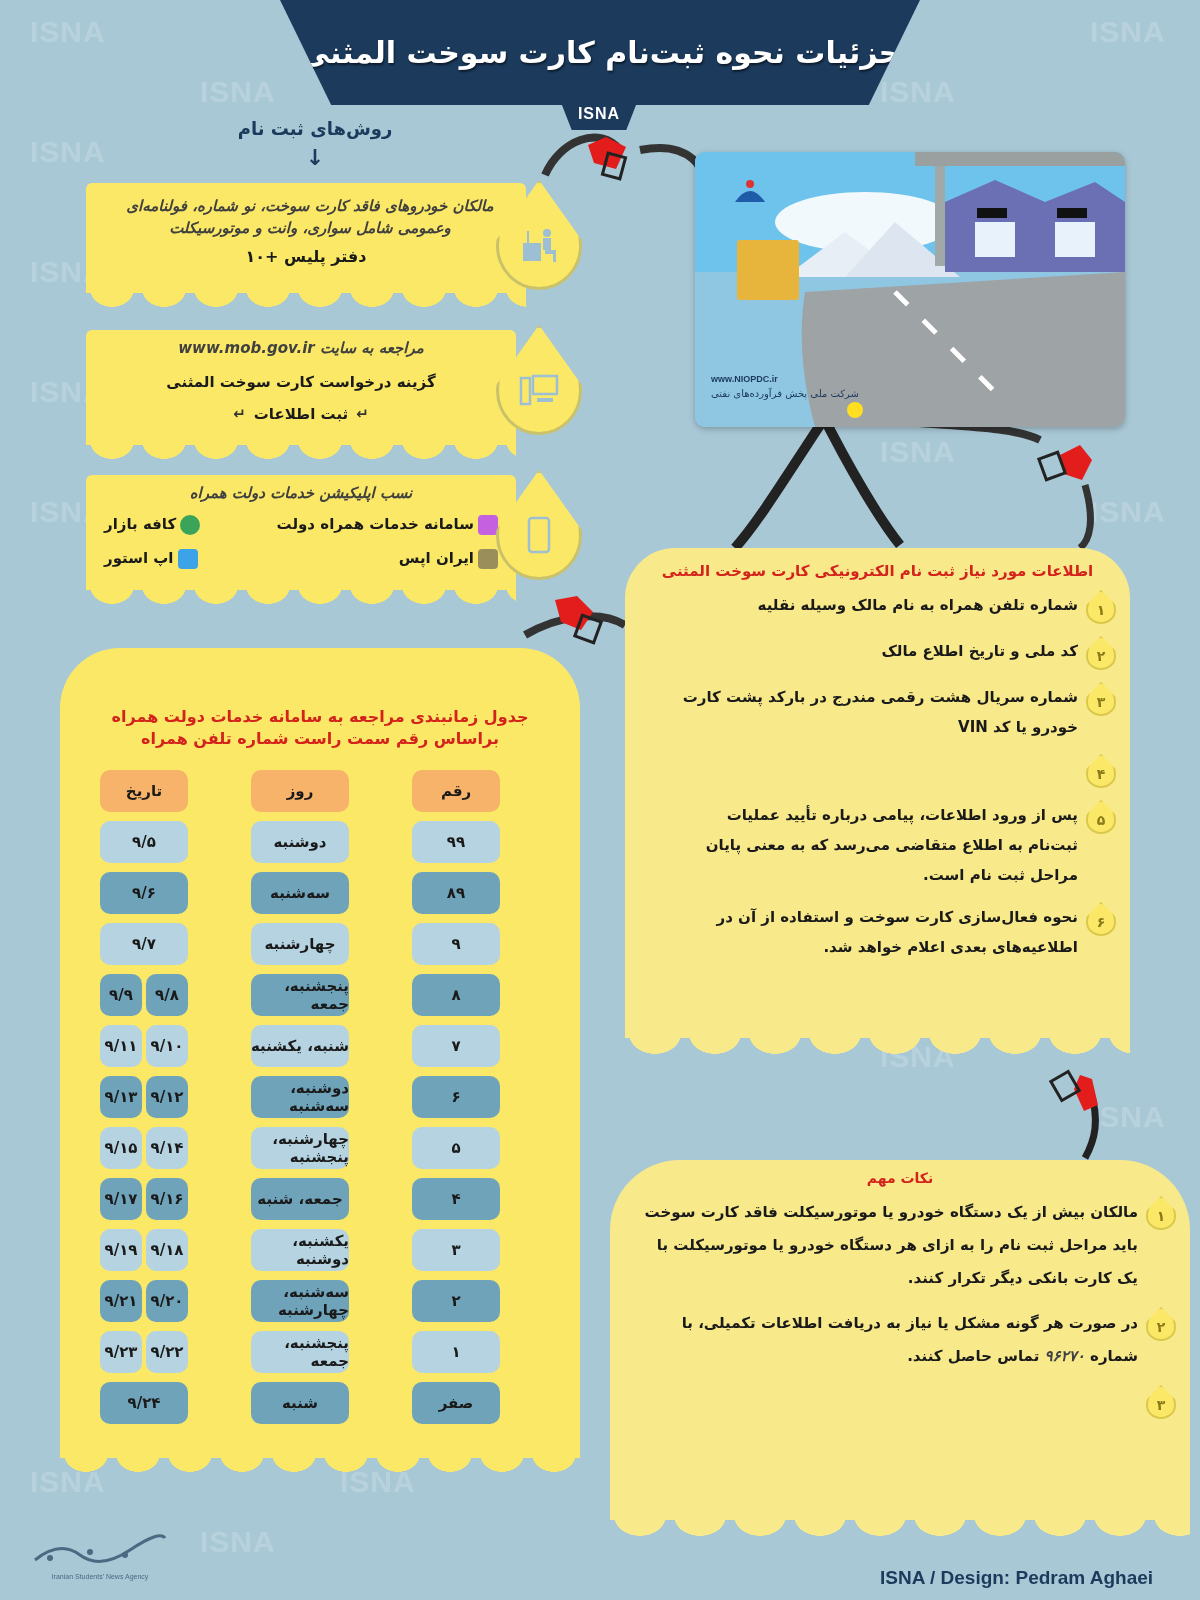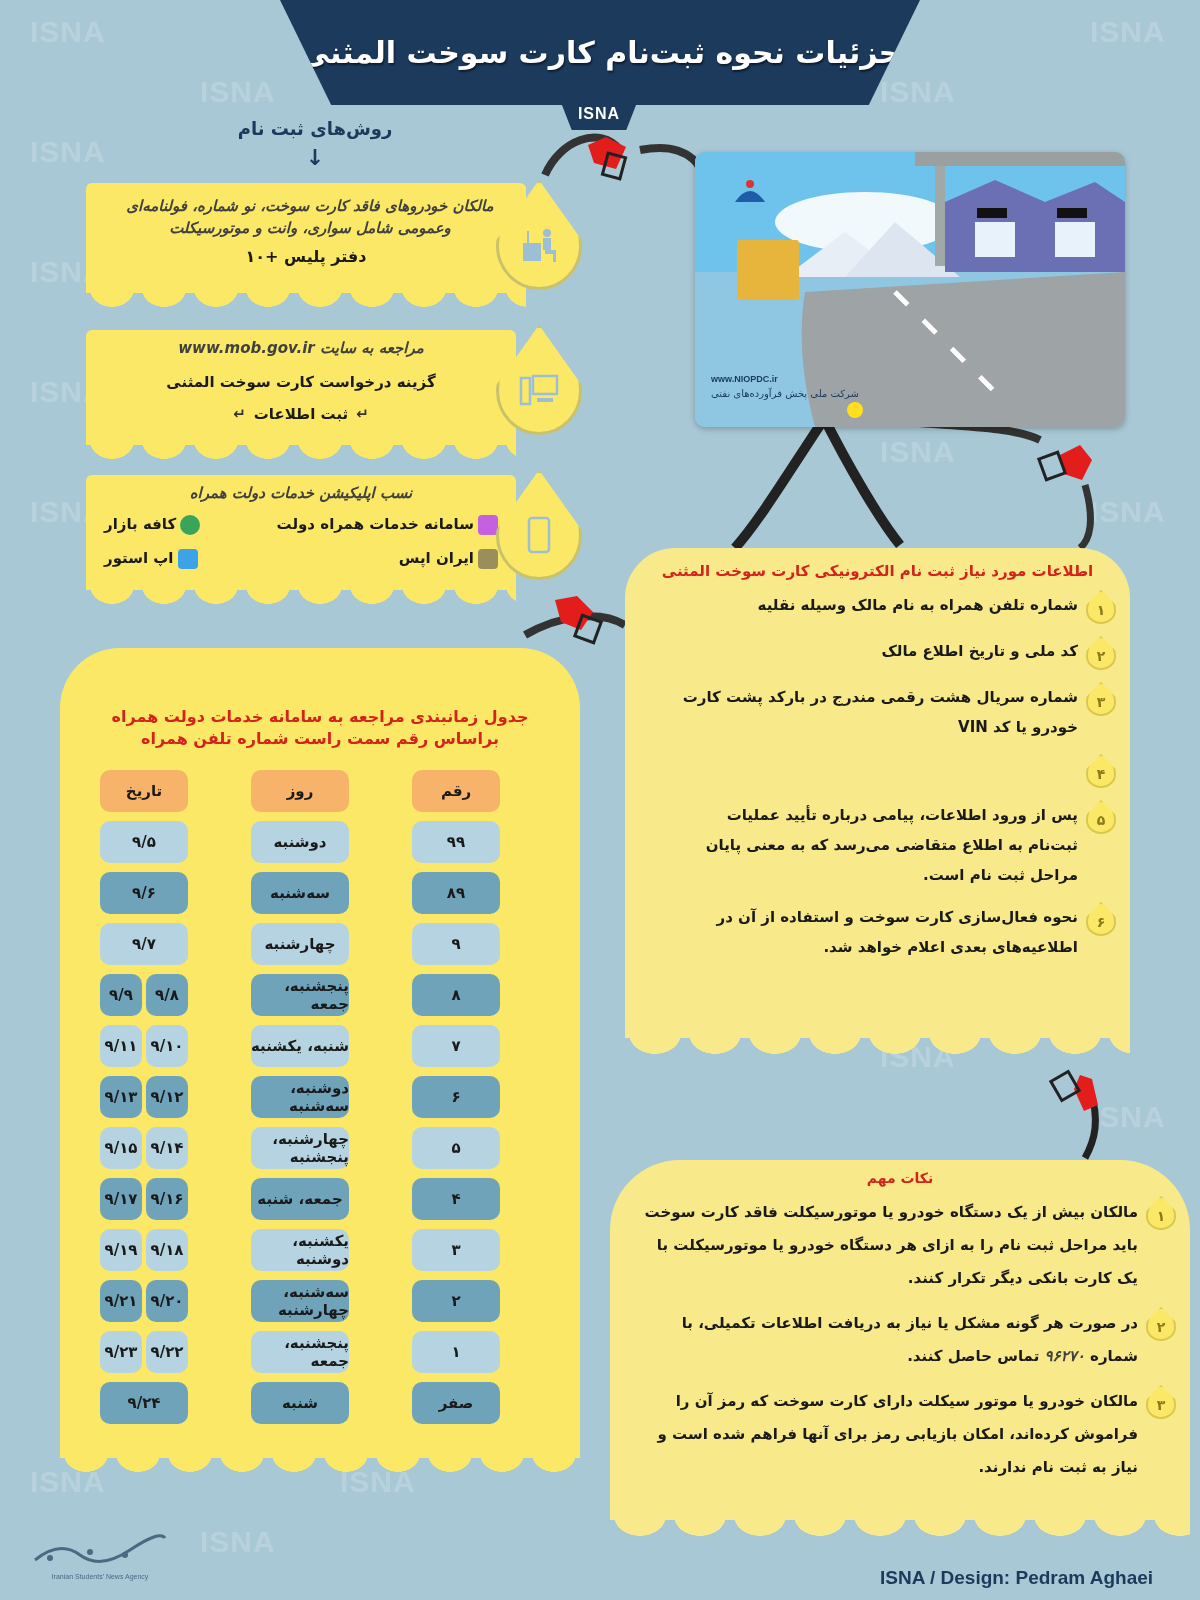--- a/index.html
+++ b/index.html
@@ -416,21 +416,20 @@
   <div class="req-item">
     <span class="num-drop">۲</span>
     <span class="req-text" style="width:500px;line-height:33px;">
       <span>در صورت هر گونه مشکل یا نیاز به دریافت اطلاعات تکمیلی، با شماره</span>
       <span class="red">۹۶۲۷۰</span>
       <span>تماس حاصل کنند.</span>
     </span>
   </div>
   <div class="req-item">
     <span class="num-drop">۳</span>
-    <span class="req-text" style="width:500px;line-height:33px;">مالکان خودرو یا موتور سیکلت دارای کارت سوخت که رمز آن را فراموش کرده‌اند، امکان بازیابی رمز برای آنها فراهم شده است و نیاز به ثبت نام ندارند.</span>
   </div>
 </div>
 
 <div class="logo-mark">
   <svg width="140" height="40" viewBox="0 0 140 40">
     <path d="M5 30 Q 30 10, 50 25 T 100 20 T 135 8" stroke="#4a6a82" stroke-width="3" fill="none"></path>
     <circle cx="20" cy="28" r="3" fill="#4a6a82"></circle>
       <circle cx="60" cy="22" r="3" fill="#4a6a82"></circle>
       <circle cx="95" cy="25" r="3" fill="#4a6a82"></circle>
   </svg>

